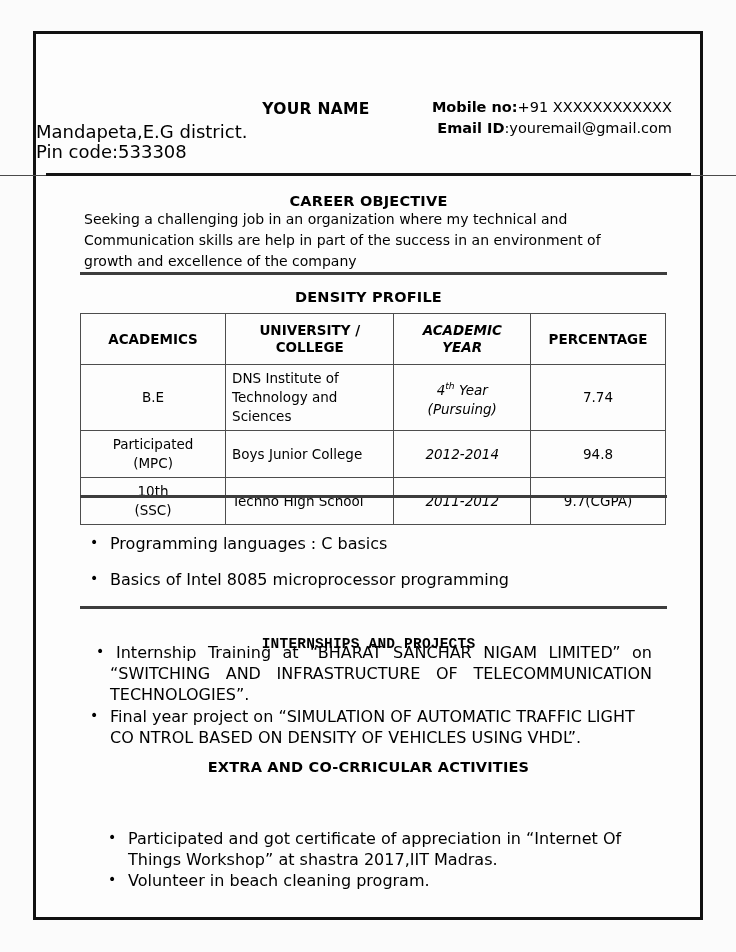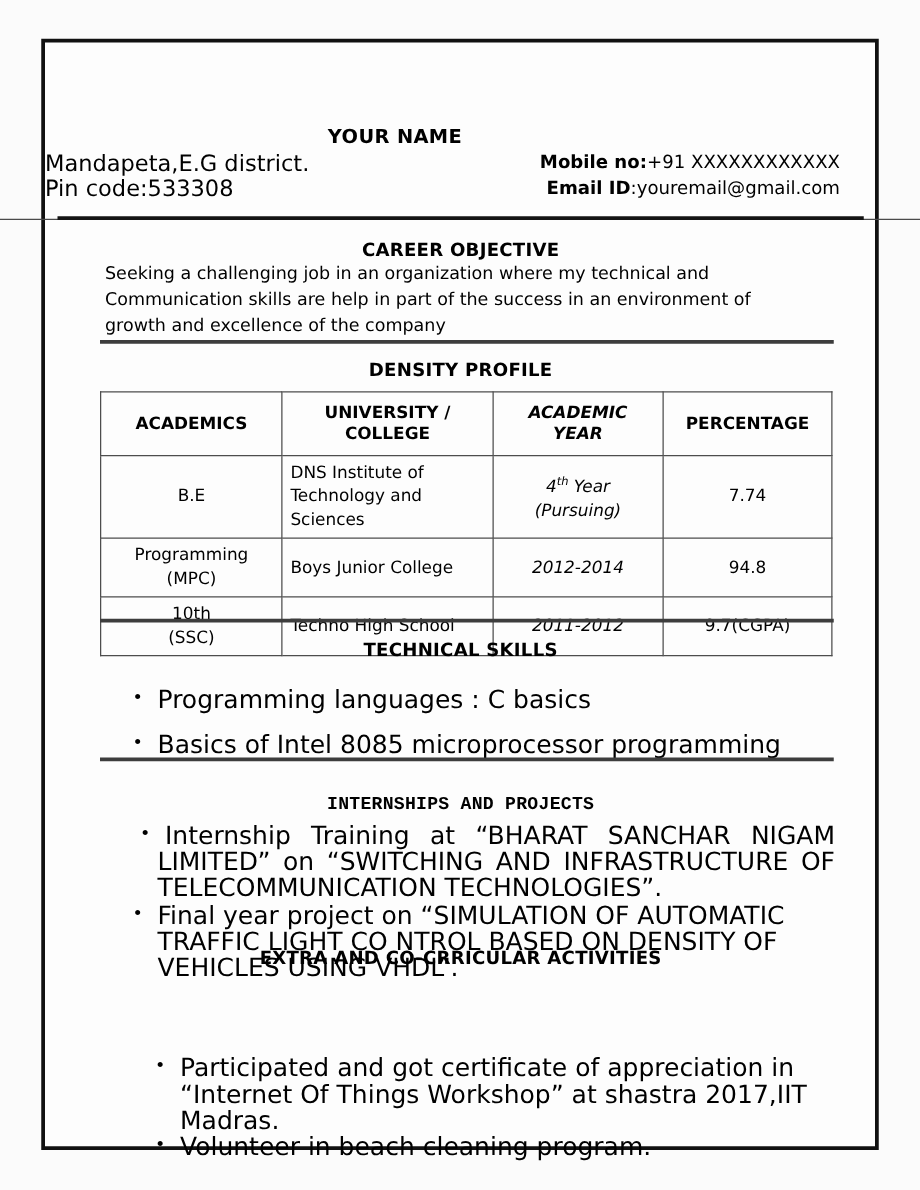--- a/index.html
+++ b/index.html
@@ -70,21 +70,21 @@
     position: absolute;
     left: 0px;
     top: 88px;
     font-size: 18px;
     line-height: 20px;
     white-space: pre-line;
   }
   #contact-block {
     position: absolute;
     right: 28px;
-    top: 86px;
+    top: 63px;
     text-align: right;
     font-size: 14.5px;
     line-height: 21px;
   }
   .contact-line { white-space: nowrap; }
   .contact-line b { font-weight: bold; }
 
   
   .sec-rule {
     position: absolute;
@@ -140,24 +140,24 @@
   .col-univ   { width: 175px; text-align: left; padding-left: 9px; }
   .col-year   { width: 137px; text-align: center; font-style: italic; }
   .col-pct    { width: 129px; text-align: center; }
   .cell-tall  { height: 62px; }
   .cell-mid   { height: 38px; }
   sup { font-size: 0.68em; vertical-align: super; }
 
   
   ul.blist {
     position: absolute;
-    margin: 16px;
+    margin: 0;
     padding: 0;
     list-style: none;
-    font-size: 20px;
+    font-size: 16px;
   }
   ul.blist li {
     position: relative;
     padding-left: 28px;
     line-height: 21px;
   }
   ul.blist li:before {
     content: "\2022";
     position: absolute;
     left: 8px;
@@ -216,36 +216,35 @@
       </tr>
     </thead>
     <tbody>
       <tr class="cell-tall">
         <td class="col-acad">B.E</td>
         <td class="col-univ">DNS Institute of Technology and Sciences</td>
         <td class="col-year"><span>4</span><sup>th</sup><span> Year</span><br><span>(Pursuing)</span></td>
         <td class="col-pct">7.74</td>
       </tr>
       <tr class="cell-mid">
-        <td class="col-acad"><span>Programming</span><br><span>(MPC)</span></td>
+        <td class="col-acad"><span>Participated</span><br><span>(MPC)</span></td>
         <td class="col-univ">Boys Junior College</td>
         <td class="col-year">2012-2014</td>
         <td class="col-pct">94.8</td>
       </tr>
       <tr class="cell-mid">
         <td class="col-acad"><span>10th</span><br><span>(SSC)</span></td>
         <td class="col-univ">Techno High School</td>
         <td class="col-year">2011-2012</td>
         <td class="col-pct">9.7(CGPA)</td>
       </tr>
     </tbody>
   </table>
 
   <div class="sec-rule" style="top:495px;"></div>
-  <div class="sec-heading" style="top:502px;">TECHNICAL SKILLS</div>
 
   <ul class="blist" id="skills-list">
     <li>Programming languages : C basics</li>
     <li>Basics of Intel 8085 microprocessor programming</li>
   </ul>
 
   <div class="sec-rule" style="top:606px;"></div>
   <div class="sec-heading" style="top:625px;font-family:Liberation Mono, monospace;">INTERNSHIPS AND PROJECTS</div>
 
   <ul class="blist" id="projects-list">

